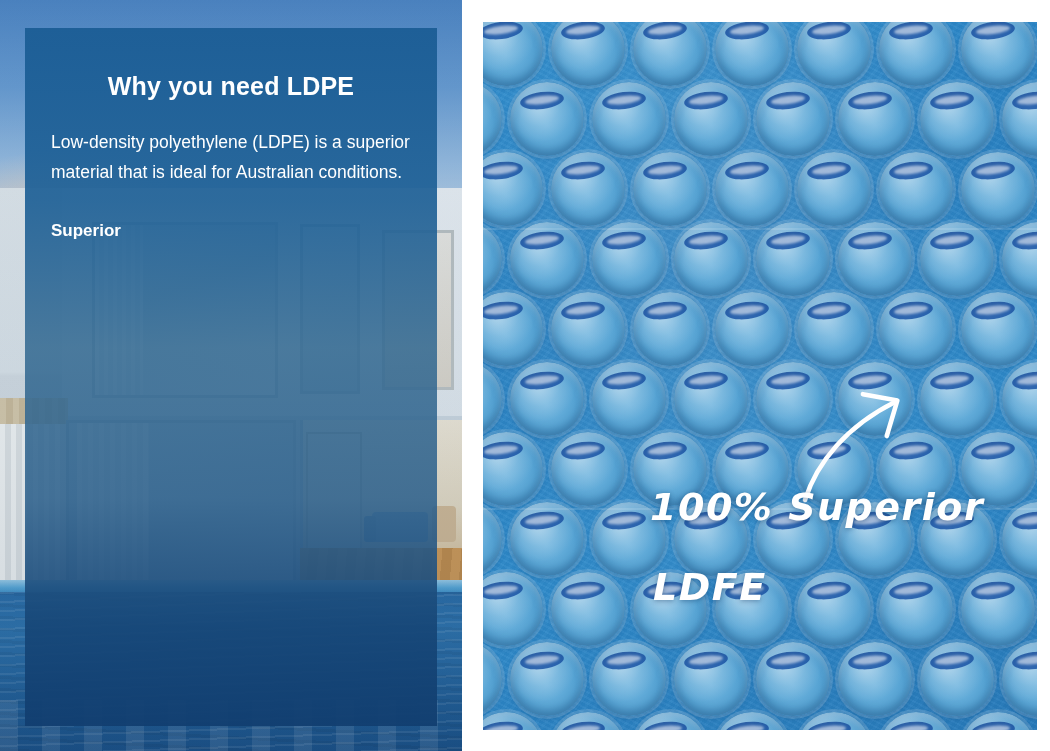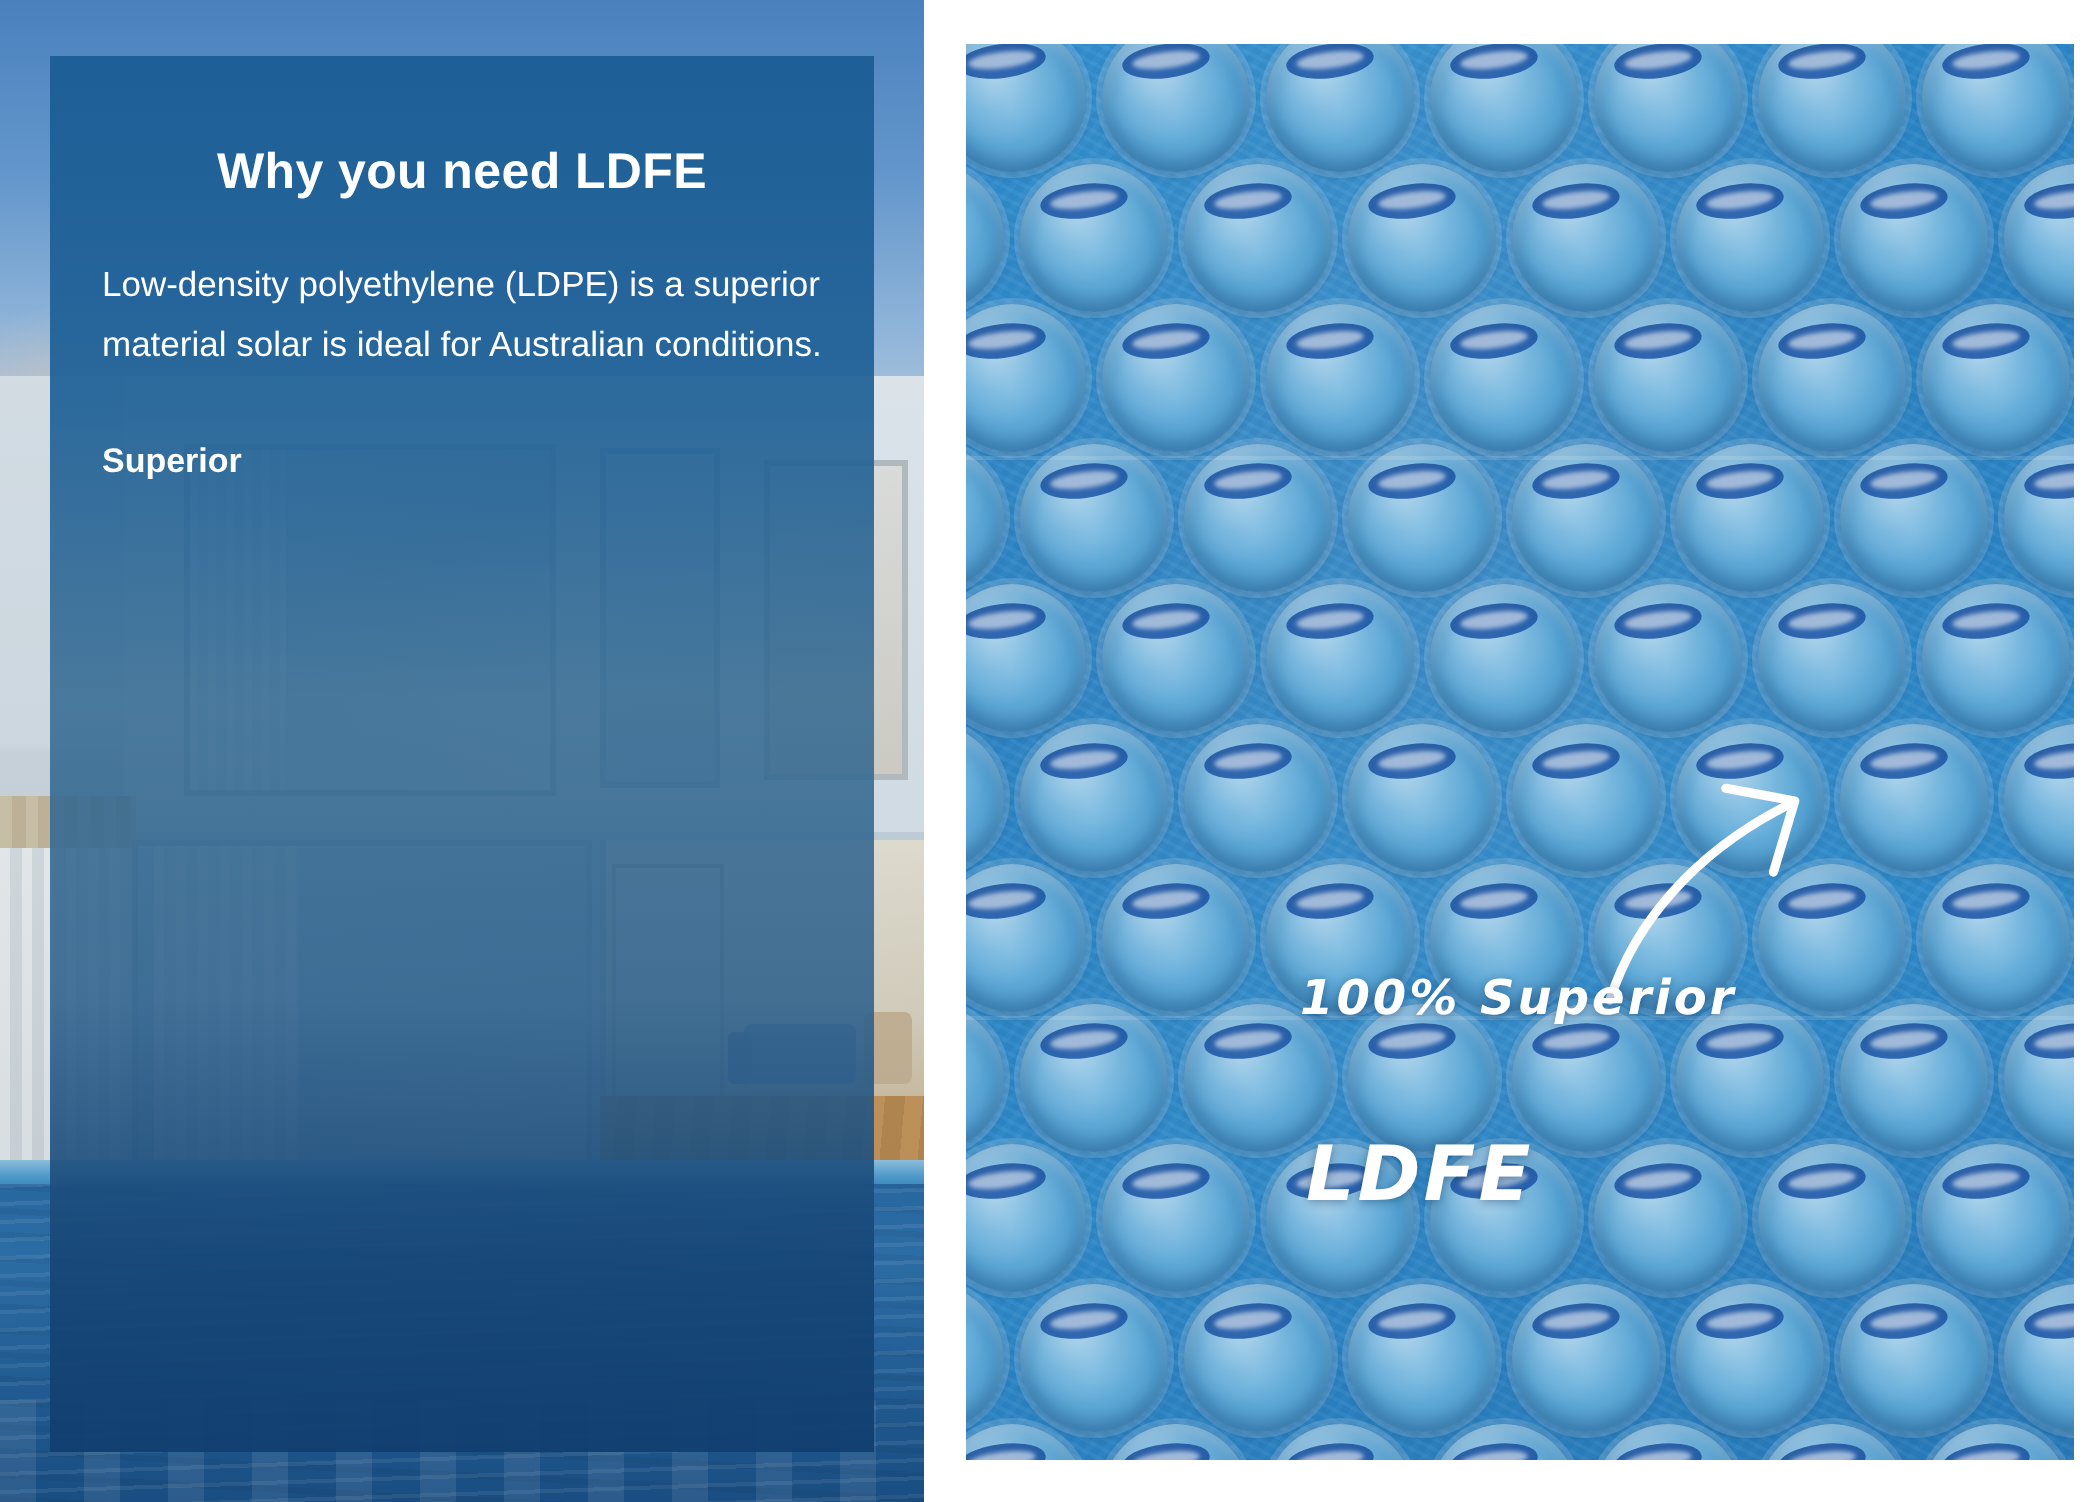--- a/index.html
+++ b/index.html
@@ -204,21 +204,21 @@
   
   #hand-overlay{ position:absolute; inset:0; }
   .hand-text{
     position:absolute; color:#ffffff;
     font-family:"DejaVu Sans", sans-serif;
     font-style:italic; font-weight:bold;
     letter-spacing:1.5px;
     text-shadow:0 1px 5px rgba(12,52,96,.45);
     white-space:nowrap;
   }
-  #hand-line-1{ left:167px; top:463px; font-size:24px; }
+  #hand-line-1{ left:167px; top:463px; font-size:38px; }
   #hand-line-2{ left:170px; top:543px; font-size:38px; }
   #hand-arrow{ position:absolute; left:316px; top:366px; width:130px; height:120px; }
 </style>
 </head>
 <body>
 
 <div id="left-panel">
 
   <div>
     <div class="bg-sky"></div>
@@ -241,23 +241,23 @@
     <div class="bg-sofa"></div>
     <div class="bg-chair"></div>
     <div class="bg-coping"></div>
     <div class="bg-pool"></div>
     <div class="bg-pool-ripple"></div>
     <div class="bg-pool-shimmer"></div>
     <div class="bg-tint"></div>
   </div>
 
   <div id="copy-card">
-    <h1 id="card-title">Why you need LDFE</h1>
-
-    <p id="card-intro">Low-density polyethylene (LDPE) is a superior material solar is ideal for Australian conditions.</p>
+    <h1 id="card-title">Why you need LDPE</h1>
+
+    <p id="card-intro">Low-density polyethylene (LDPE) is a superior material that is ideal for Australian conditions.</p>
 
     <div id="benefits-heading">Superior</div>
 
 
   </div>
 </div>
 
 <div id="right-panel">
   <div class="bubble-sheet"></div>
   <div class="sheet-grain"></div>

